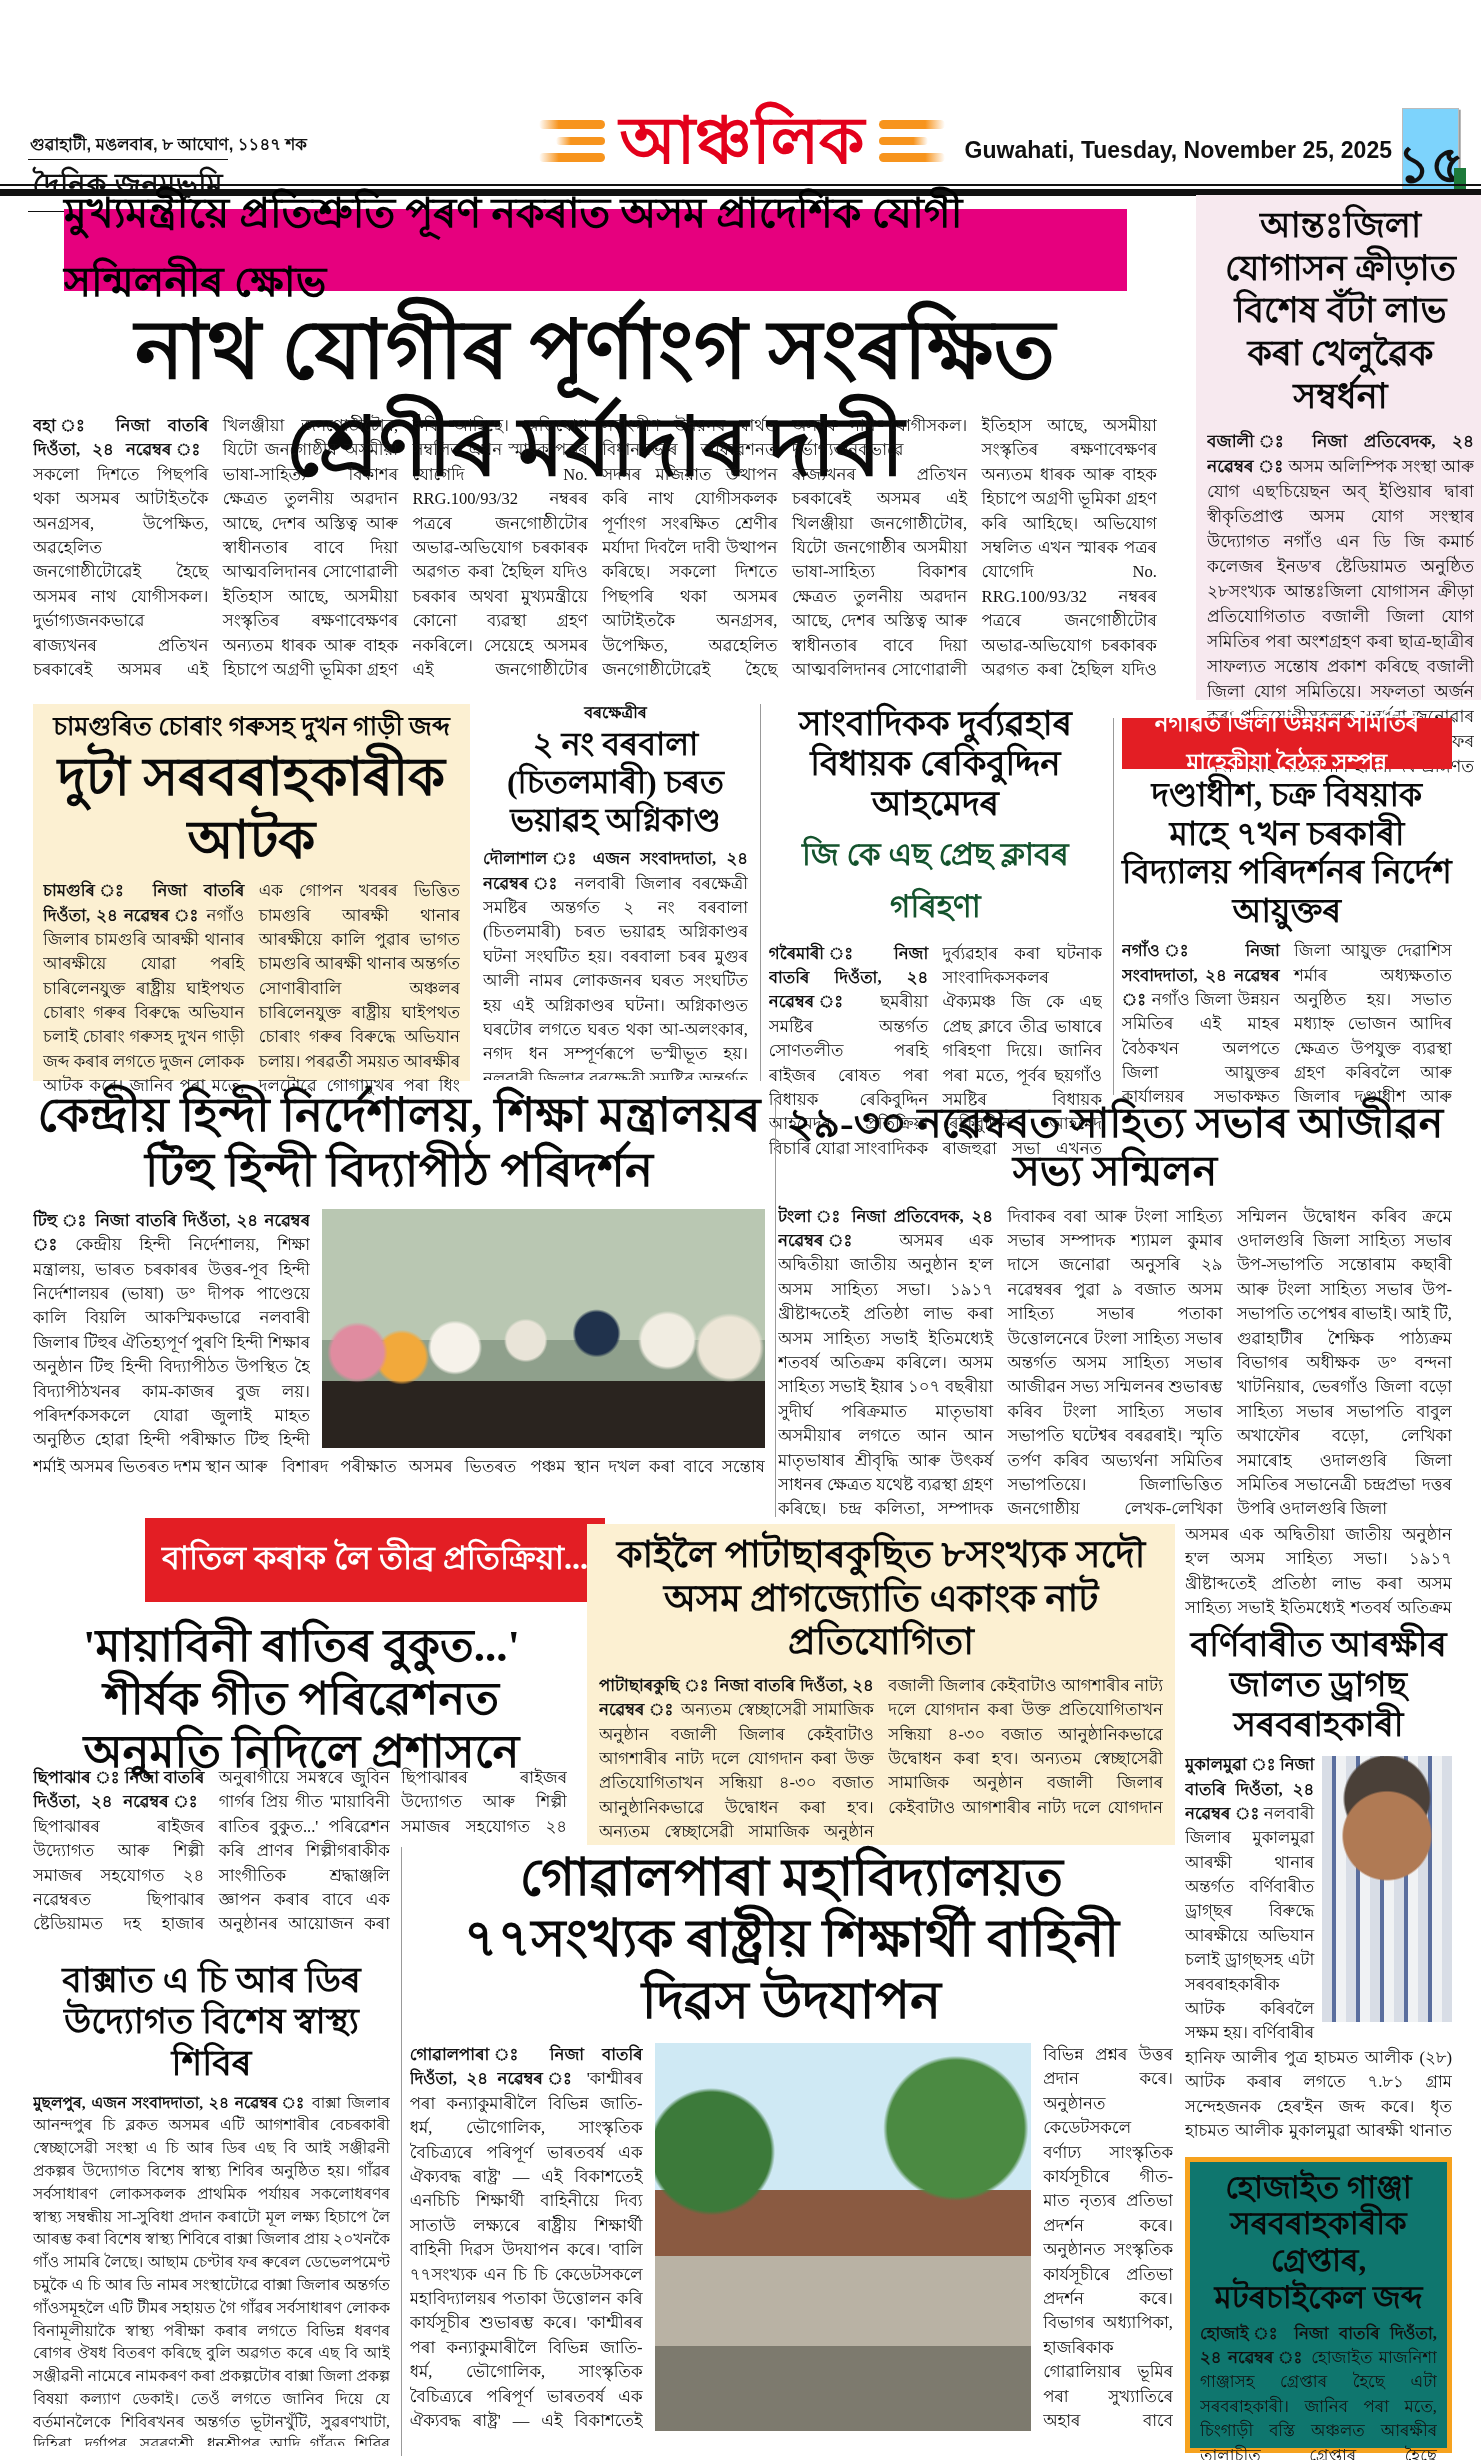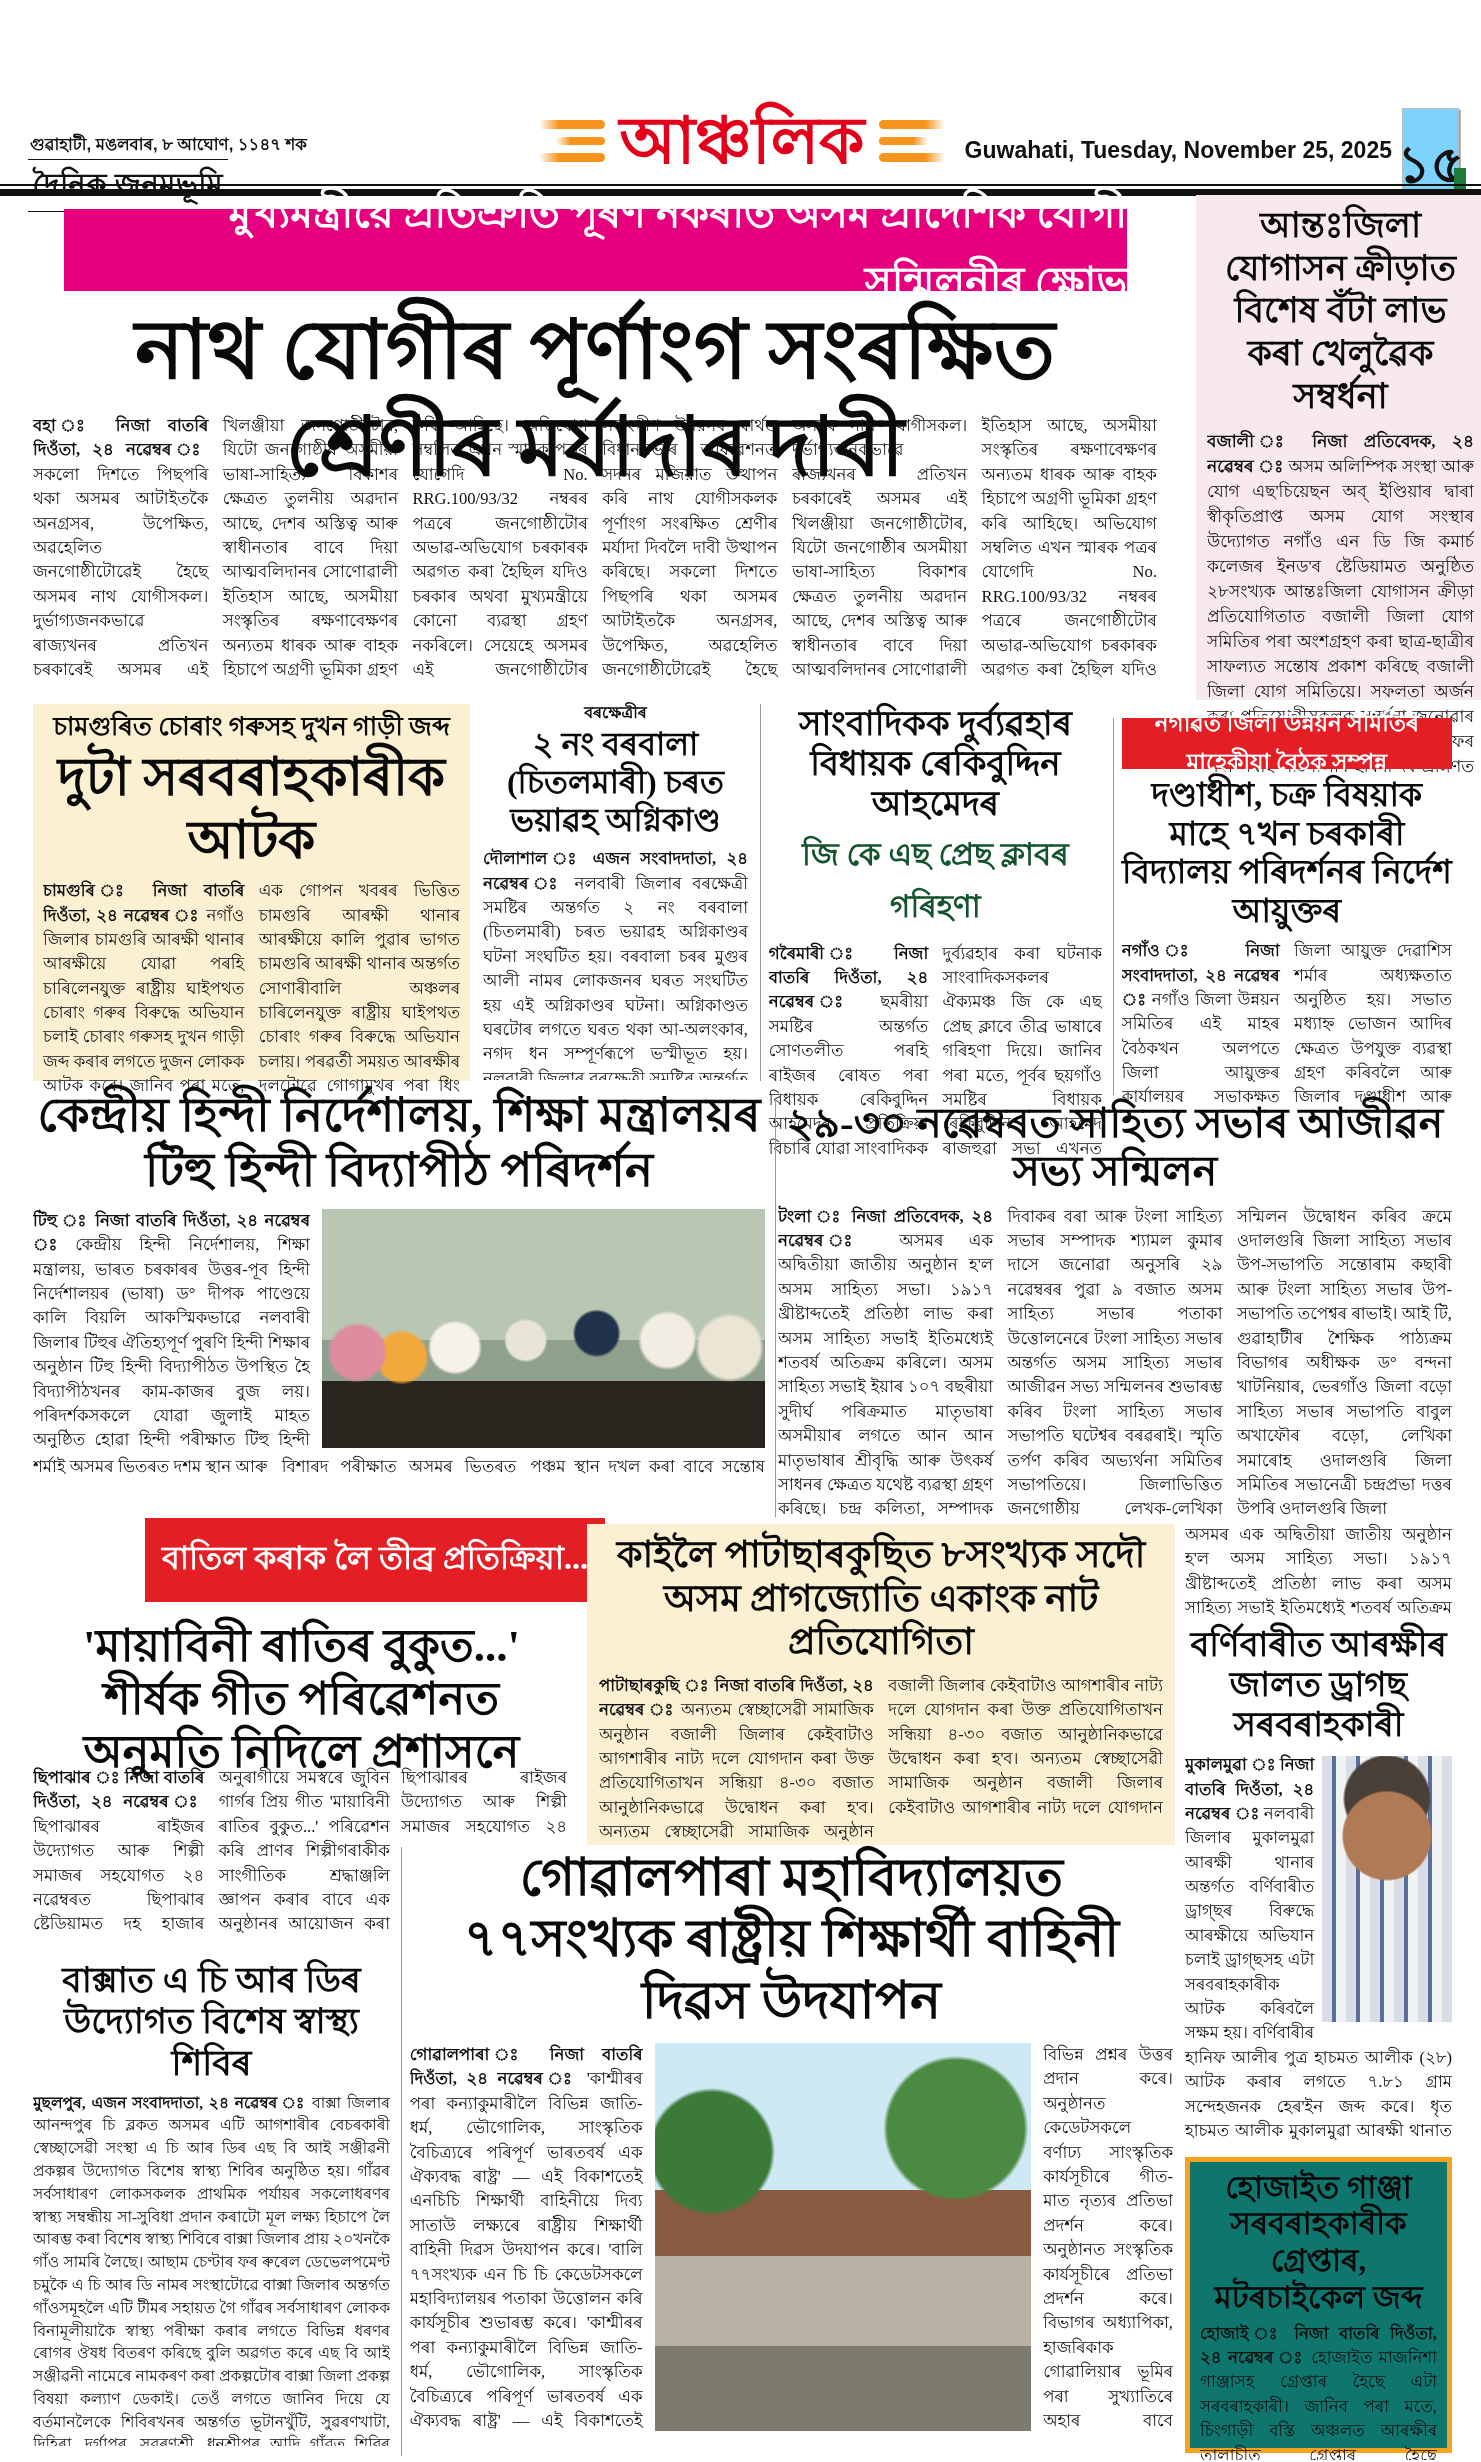--- a/index.html
+++ b/index.html
@@ -17,21 +17,21 @@
   .speed.r i{background:linear-gradient(270deg,#fff0,#f7941d 30%,#f7941d);}
   .speed i:nth-child(1){width:66px;}.speed i:nth-child(2){width:49px;align-self:flex-end;}
   .speed.r i:nth-child(2){align-self:flex-start;}.speed i:nth-child(3){width:66px;}
   .hdr-eng-date{right:89px;top:137px;font-size:23px;font-weight:bold;font-family:"Liberation Sans","DejaVu Sans",sans-serif;}
   .pagenum{right:22px;top:108px;width:55px;height:119px;background:#7dd3fc;box-shadow:1.7px 1.7px 0 #9c9c9c;
            border:0.6px solid #bbb;display:flex;align-items:center;justify-content:center;font-size:51px;font-weight:bold;}
   .pagenum::after{content:"";position:absolute;right:-7.8px;bottom:-5.5px;width:12px;height:66px;background:#1d7a3a;}
   .rule-thin{left:0;top:184px;width:1481px;height:1.7px;background:#111;}
   .rule-thick{left:0;top:189px;width:1481px;height:7.2px;background:#111;}
   
-  .kicker-banner{background:#e6007e;color:#ffffff;font-weight:bold;text-align:right;
+  .kicker-banner{background:#e6007e;color:#000000;font-weight:bold;text-align:left;
                  display:flex;align-items:center;justify-content:center;}
   .red-banner{background:#e31e24;color:#fff;font-weight:bold;text-align:center;
               display:flex;align-items:center;justify-content:center;}
   .headline{font-weight:bold;text-align:center;line-height:1.18;color:#090909;}
   .subhead-red{color:#14532d;font-weight:bold;text-align:center;}
   .body-text{font-size:16.6px;line-height:1.47;text-align:justify;overflow:hidden;}
   .body-text b{font-weight:bold;}
   .cols-2{column-count:2;column-gap:14.4px;}
   .cols-3{column-count:3;column-gap:14.4px;}
   .cols-6{column-count:6;column-gap:14.4px;}

